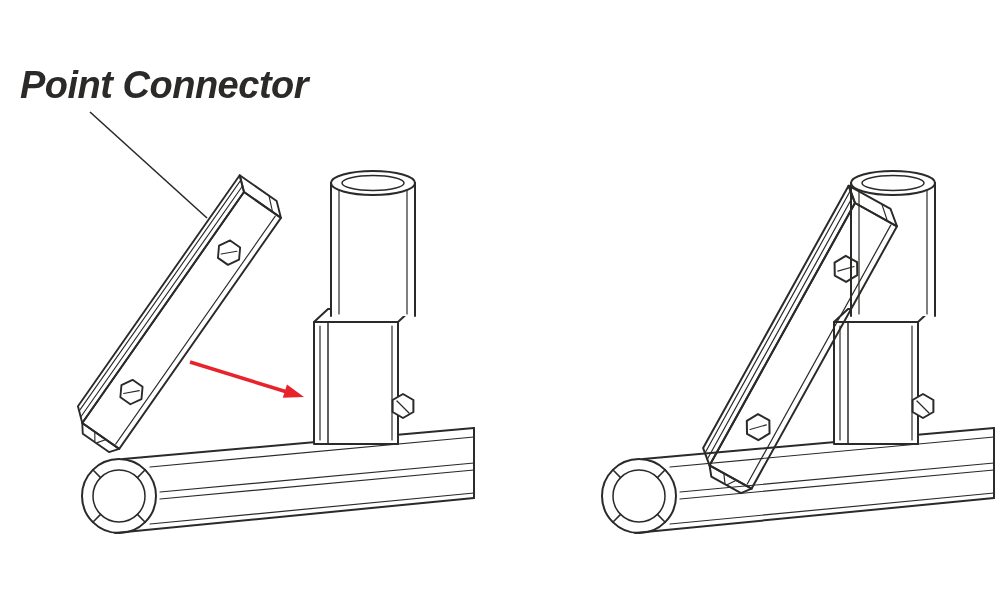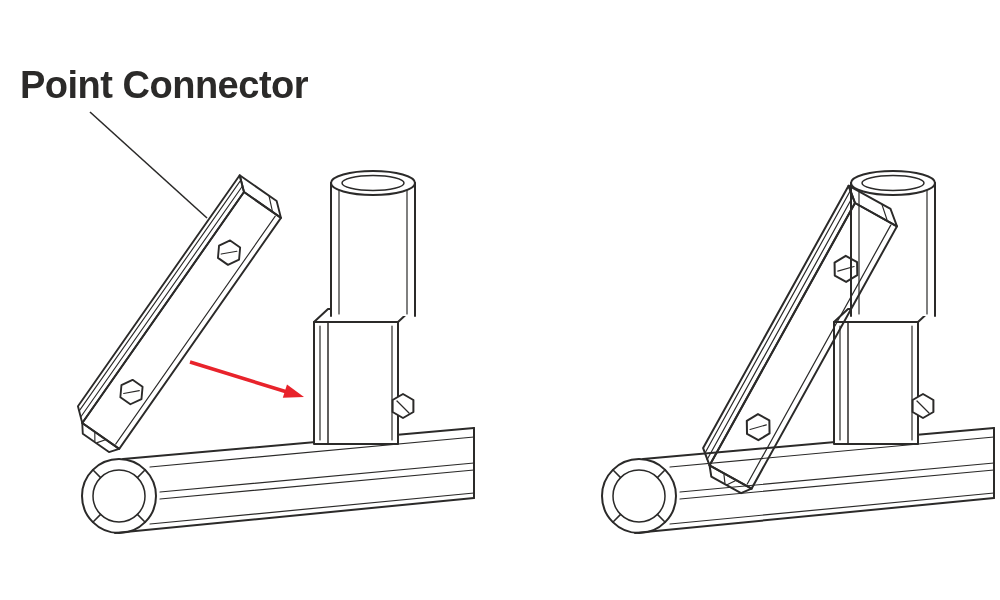--- a/index.html
+++ b/index.html
@@ -10,21 +10,21 @@
     --connector-bolt:#f5d6e2;
     --arrow:#e8232b;
     --background:#ffffff;
   }
   html,body{margin:0;padding:0;}
   body{
     width:1000px;height:600px;overflow:hidden;
     background:var(--background);
     font-family:"Liberation Sans", sans-serif;
   }
-  .canvas-wrap{position:relative;width:852px;height:600px;}
+  .canvas-wrap{position:relative;width:852px;height:600px;font-style:italic;}
   svg{display:block;}
   .label-text{
     font-family:"Liberation Sans", sans-serif;
     font-size:38px;
     font-weight:600;
     fill:var(--line);
     letter-spacing:-0.5px;
   }
   .ln{stroke:var(--line);fill:none;stroke-width:2;stroke-linecap:round;stroke-linejoin:round;}
   .ln-thin{stroke:var(--line);fill:none;stroke-width:1.2;stroke-linecap:round;stroke-linejoin:round;}

